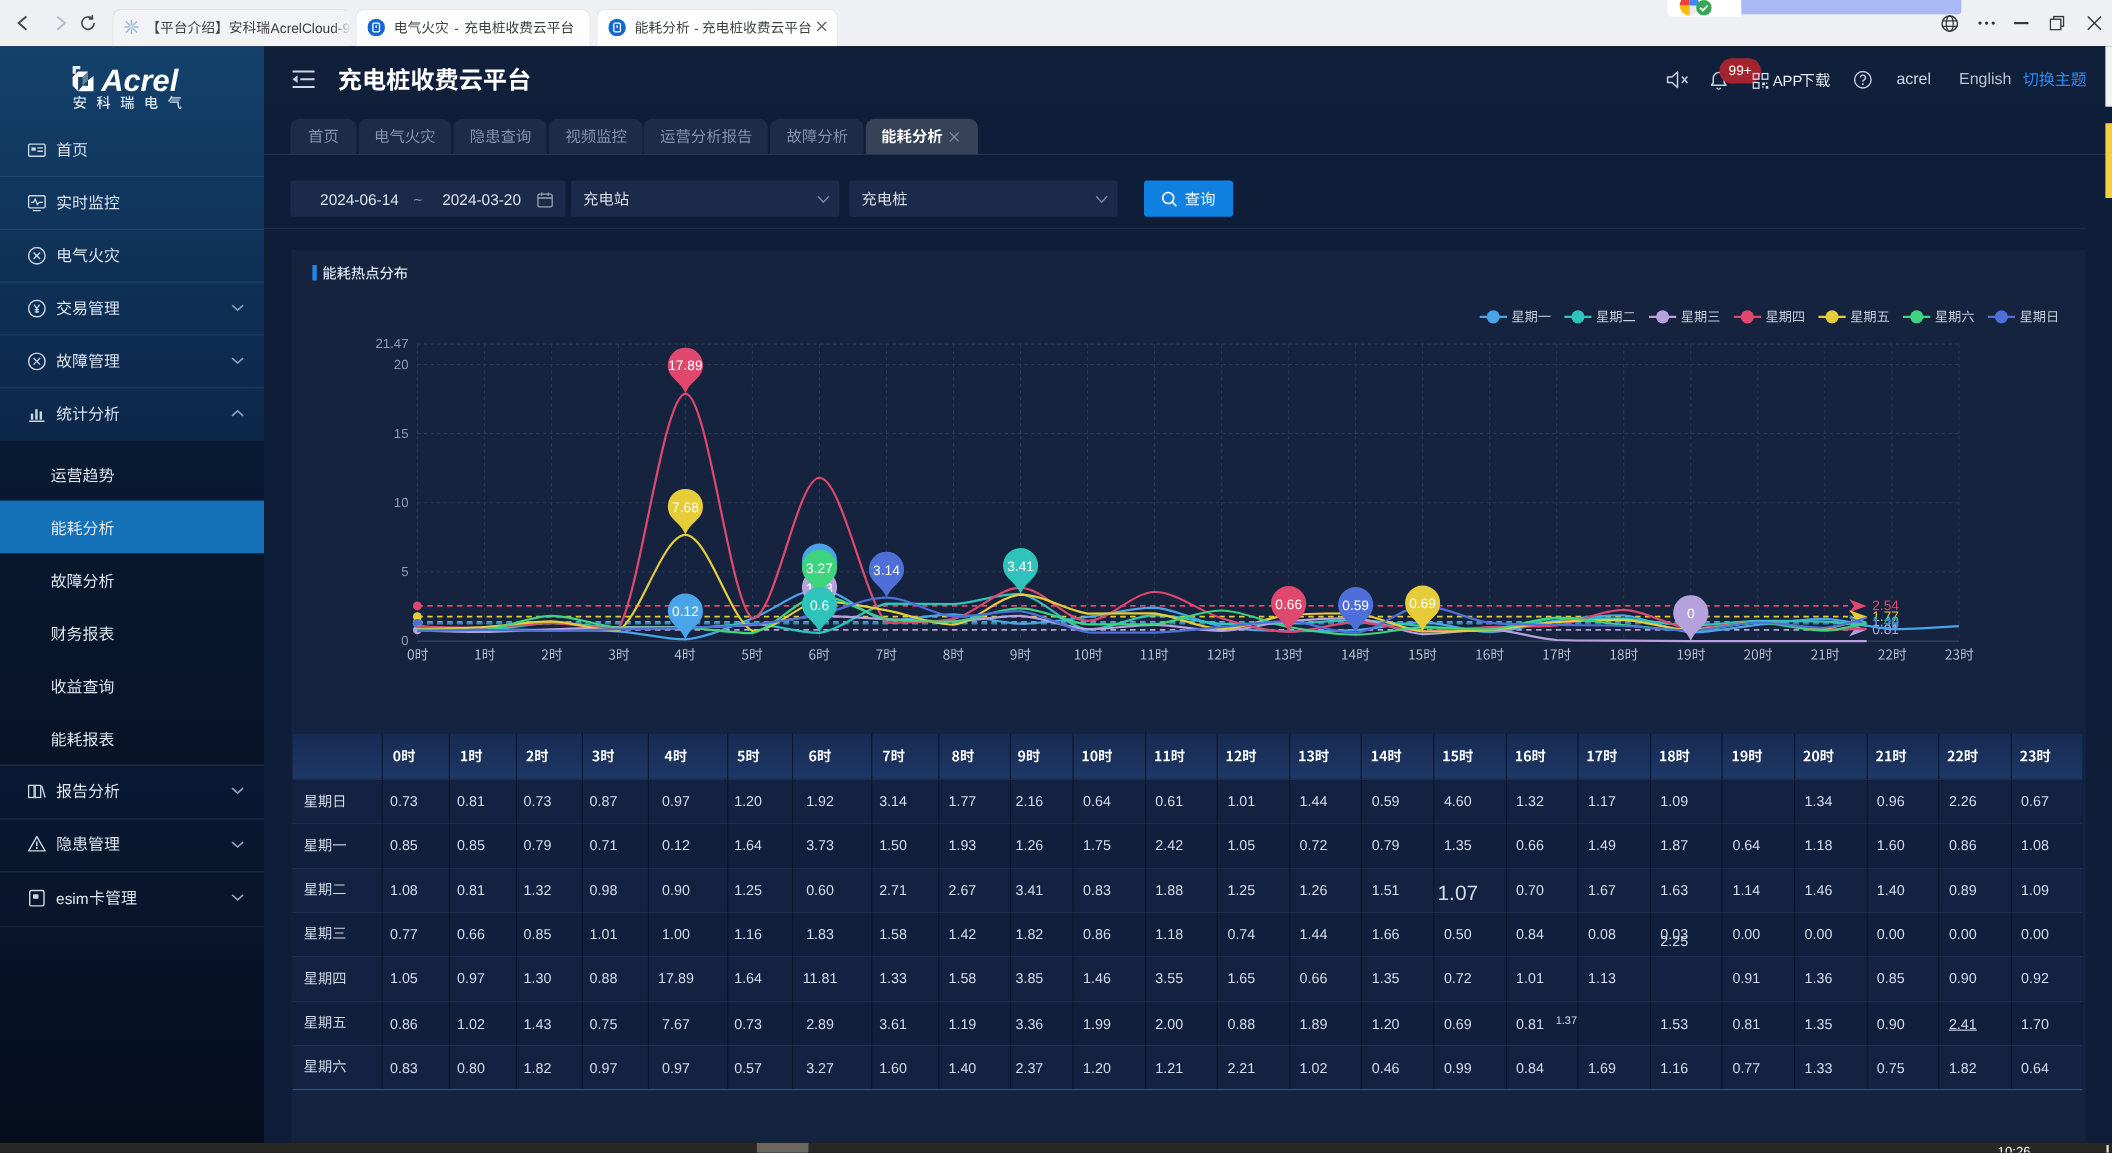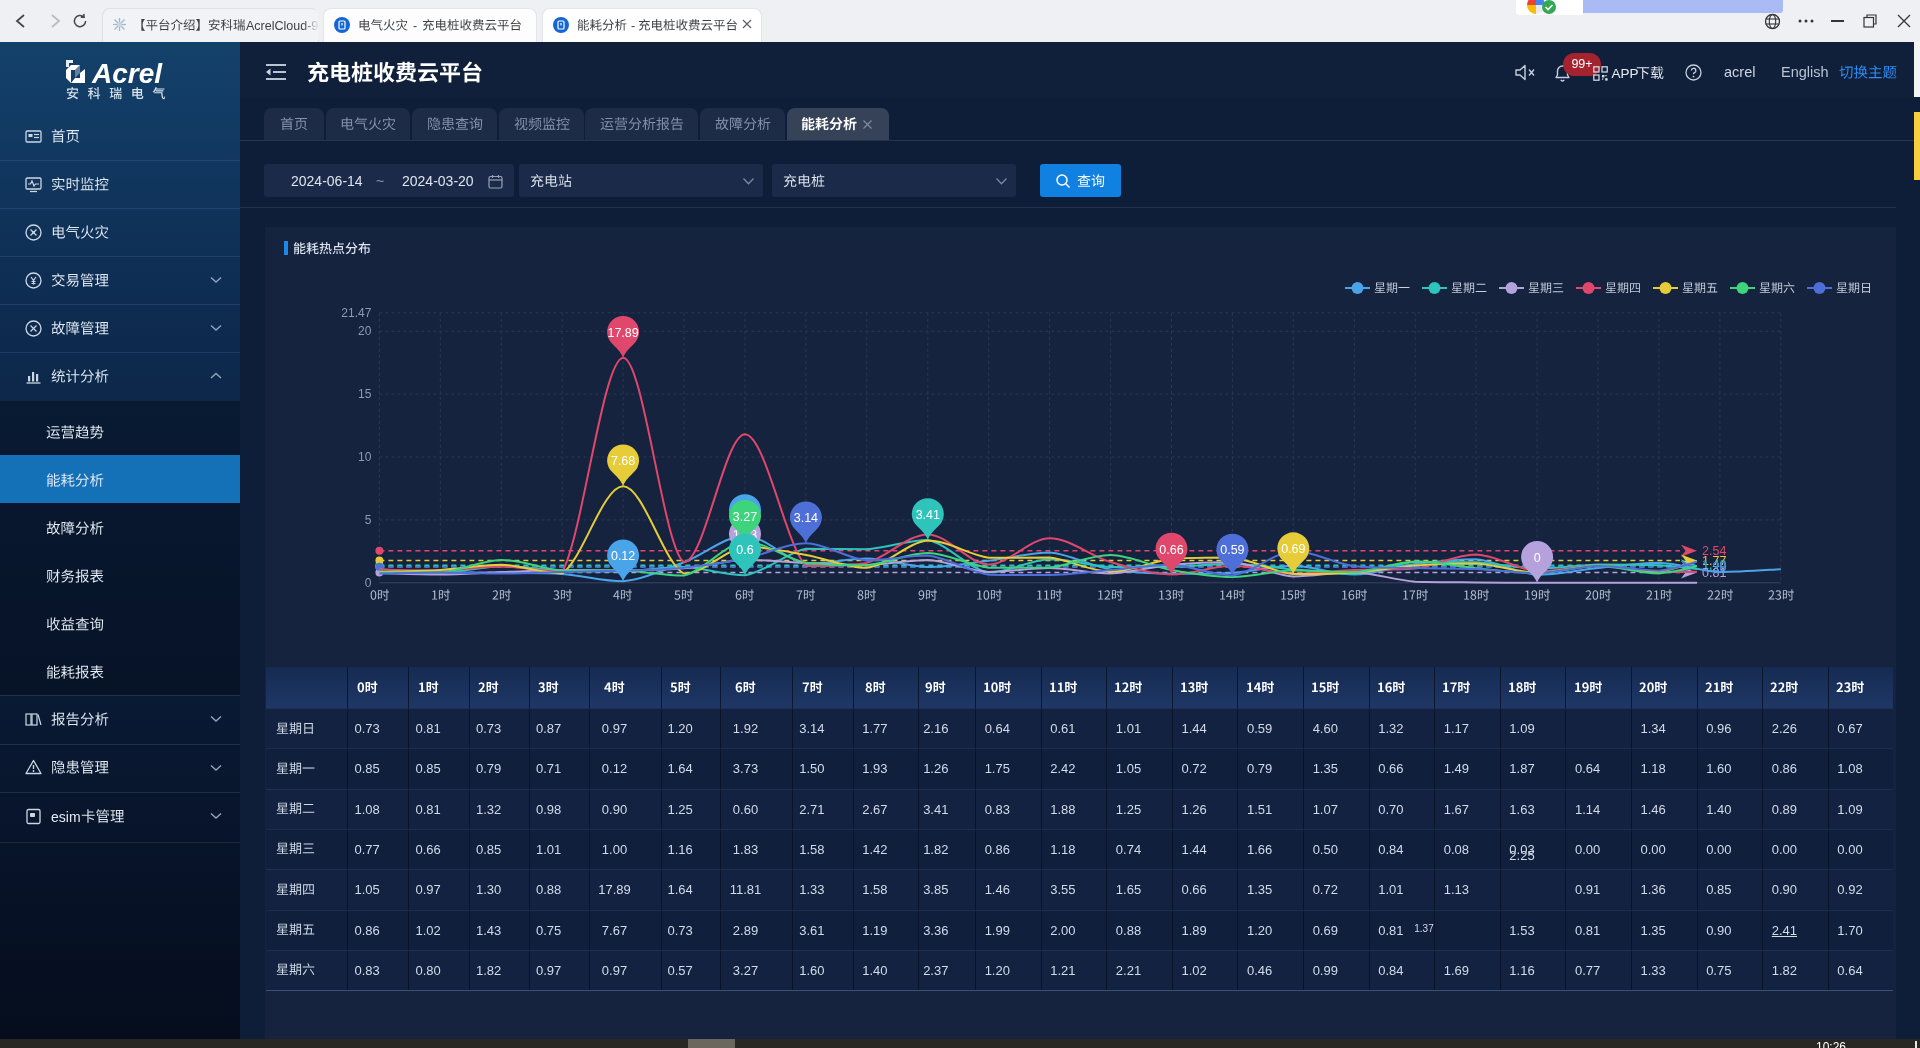--- a/index.html
+++ b/index.html
@@ -1319,21 +1319,21 @@
     <div class="a" style="left:680.1px;top:802.6px;font-size:13px;color:#d3dbe9;transform:translateX(-50%);line-height:1;white-space:nowrap;">1.25</div>
     <div class="a" style="left:745.5px;top:802.6px;font-size:13px;color:#d3dbe9;transform:translateX(-50%);line-height:1;white-space:nowrap;">0.60</div>
     <div class="a" style="left:811.9px;top:802.6px;font-size:13px;color:#d3dbe9;transform:translateX(-50%);line-height:1;white-space:nowrap;">2.71</div>
     <div class="a" style="left:874.9px;top:802.6px;font-size:13px;color:#d3dbe9;transform:translateX(-50%);line-height:1;white-space:nowrap;">2.67</div>
     <div class="a" style="left:935.8px;top:802.6px;font-size:13px;color:#d3dbe9;transform:translateX(-50%);line-height:1;white-space:nowrap;">3.41</div>
     <div class="a" style="left:997.3px;top:802.6px;font-size:13px;color:#d3dbe9;transform:translateX(-50%);line-height:1;white-space:nowrap;">0.83</div>
     <div class="a" style="left:1062.9px;top:802.6px;font-size:13px;color:#d3dbe9;transform:translateX(-50%);line-height:1;white-space:nowrap;">1.88</div>
     <div class="a" style="left:1128.5px;top:802.6px;font-size:13px;color:#d3dbe9;transform:translateX(-50%);line-height:1;white-space:nowrap;">1.25</div>
     <div class="a" style="left:1194.1px;top:802.6px;font-size:13px;color:#d3dbe9;transform:translateX(-50%);line-height:1;white-space:nowrap;">1.26</div>
     <div class="a" style="left:1259.7px;top:802.6px;font-size:13px;color:#d3dbe9;transform:translateX(-50%);line-height:1;white-space:nowrap;">1.51</div>
-    <div class="a" style="left:1325.3px;top:802.6px;font-size:13px;color:#d3dbe9;transform:translateX(-50%);line-height:1;white-space:nowrap;">1.07</div>
+    <div class="a" style="left:1325.3px;top:802.6px;font-size:19px;color:#d3dbe9;transform:translateX(-50%);line-height:1;white-space:nowrap;">1.07</div>
     <div class="a" style="left:1390.9px;top:802.6px;font-size:13px;color:#d3dbe9;transform:translateX(-50%);line-height:1;white-space:nowrap;">0.70</div>
     <div class="a" style="left:1456.4px;top:802.6px;font-size:13px;color:#d3dbe9;transform:translateX(-50%);line-height:1;white-space:nowrap;">1.67</div>
     <div class="a" style="left:1522.0px;top:802.6px;font-size:13px;color:#d3dbe9;transform:translateX(-50%);line-height:1;white-space:nowrap;">1.63</div>
     <div class="a" style="left:1587.6px;top:802.6px;font-size:13px;color:#d3dbe9;transform:translateX(-50%);line-height:1;white-space:nowrap;">1.14</div>
     <div class="a" style="left:1653.2px;top:802.6px;font-size:13px;color:#d3dbe9;transform:translateX(-50%);line-height:1;white-space:nowrap;">1.46</div>
     <div class="a" style="left:1718.8px;top:802.6px;font-size:13px;color:#d3dbe9;transform:translateX(-50%);line-height:1;white-space:nowrap;">1.40</div>
     <div class="a" style="left:1784.4px;top:802.6px;font-size:13px;color:#d3dbe9;transform:translateX(-50%);line-height:1;white-space:nowrap;">0.89</div>
     <div class="a" style="left:1850.0px;top:802.6px;font-size:13px;color:#d3dbe9;transform:translateX(-50%);line-height:1;white-space:nowrap;">1.09</div>
     <div class="a" style="left:265.5px;top:828.9px;width:1627.8px;height:40.3px;background:#101f3c"></div>
     <div class="a " style="left:276.4px;top:841.4px">

